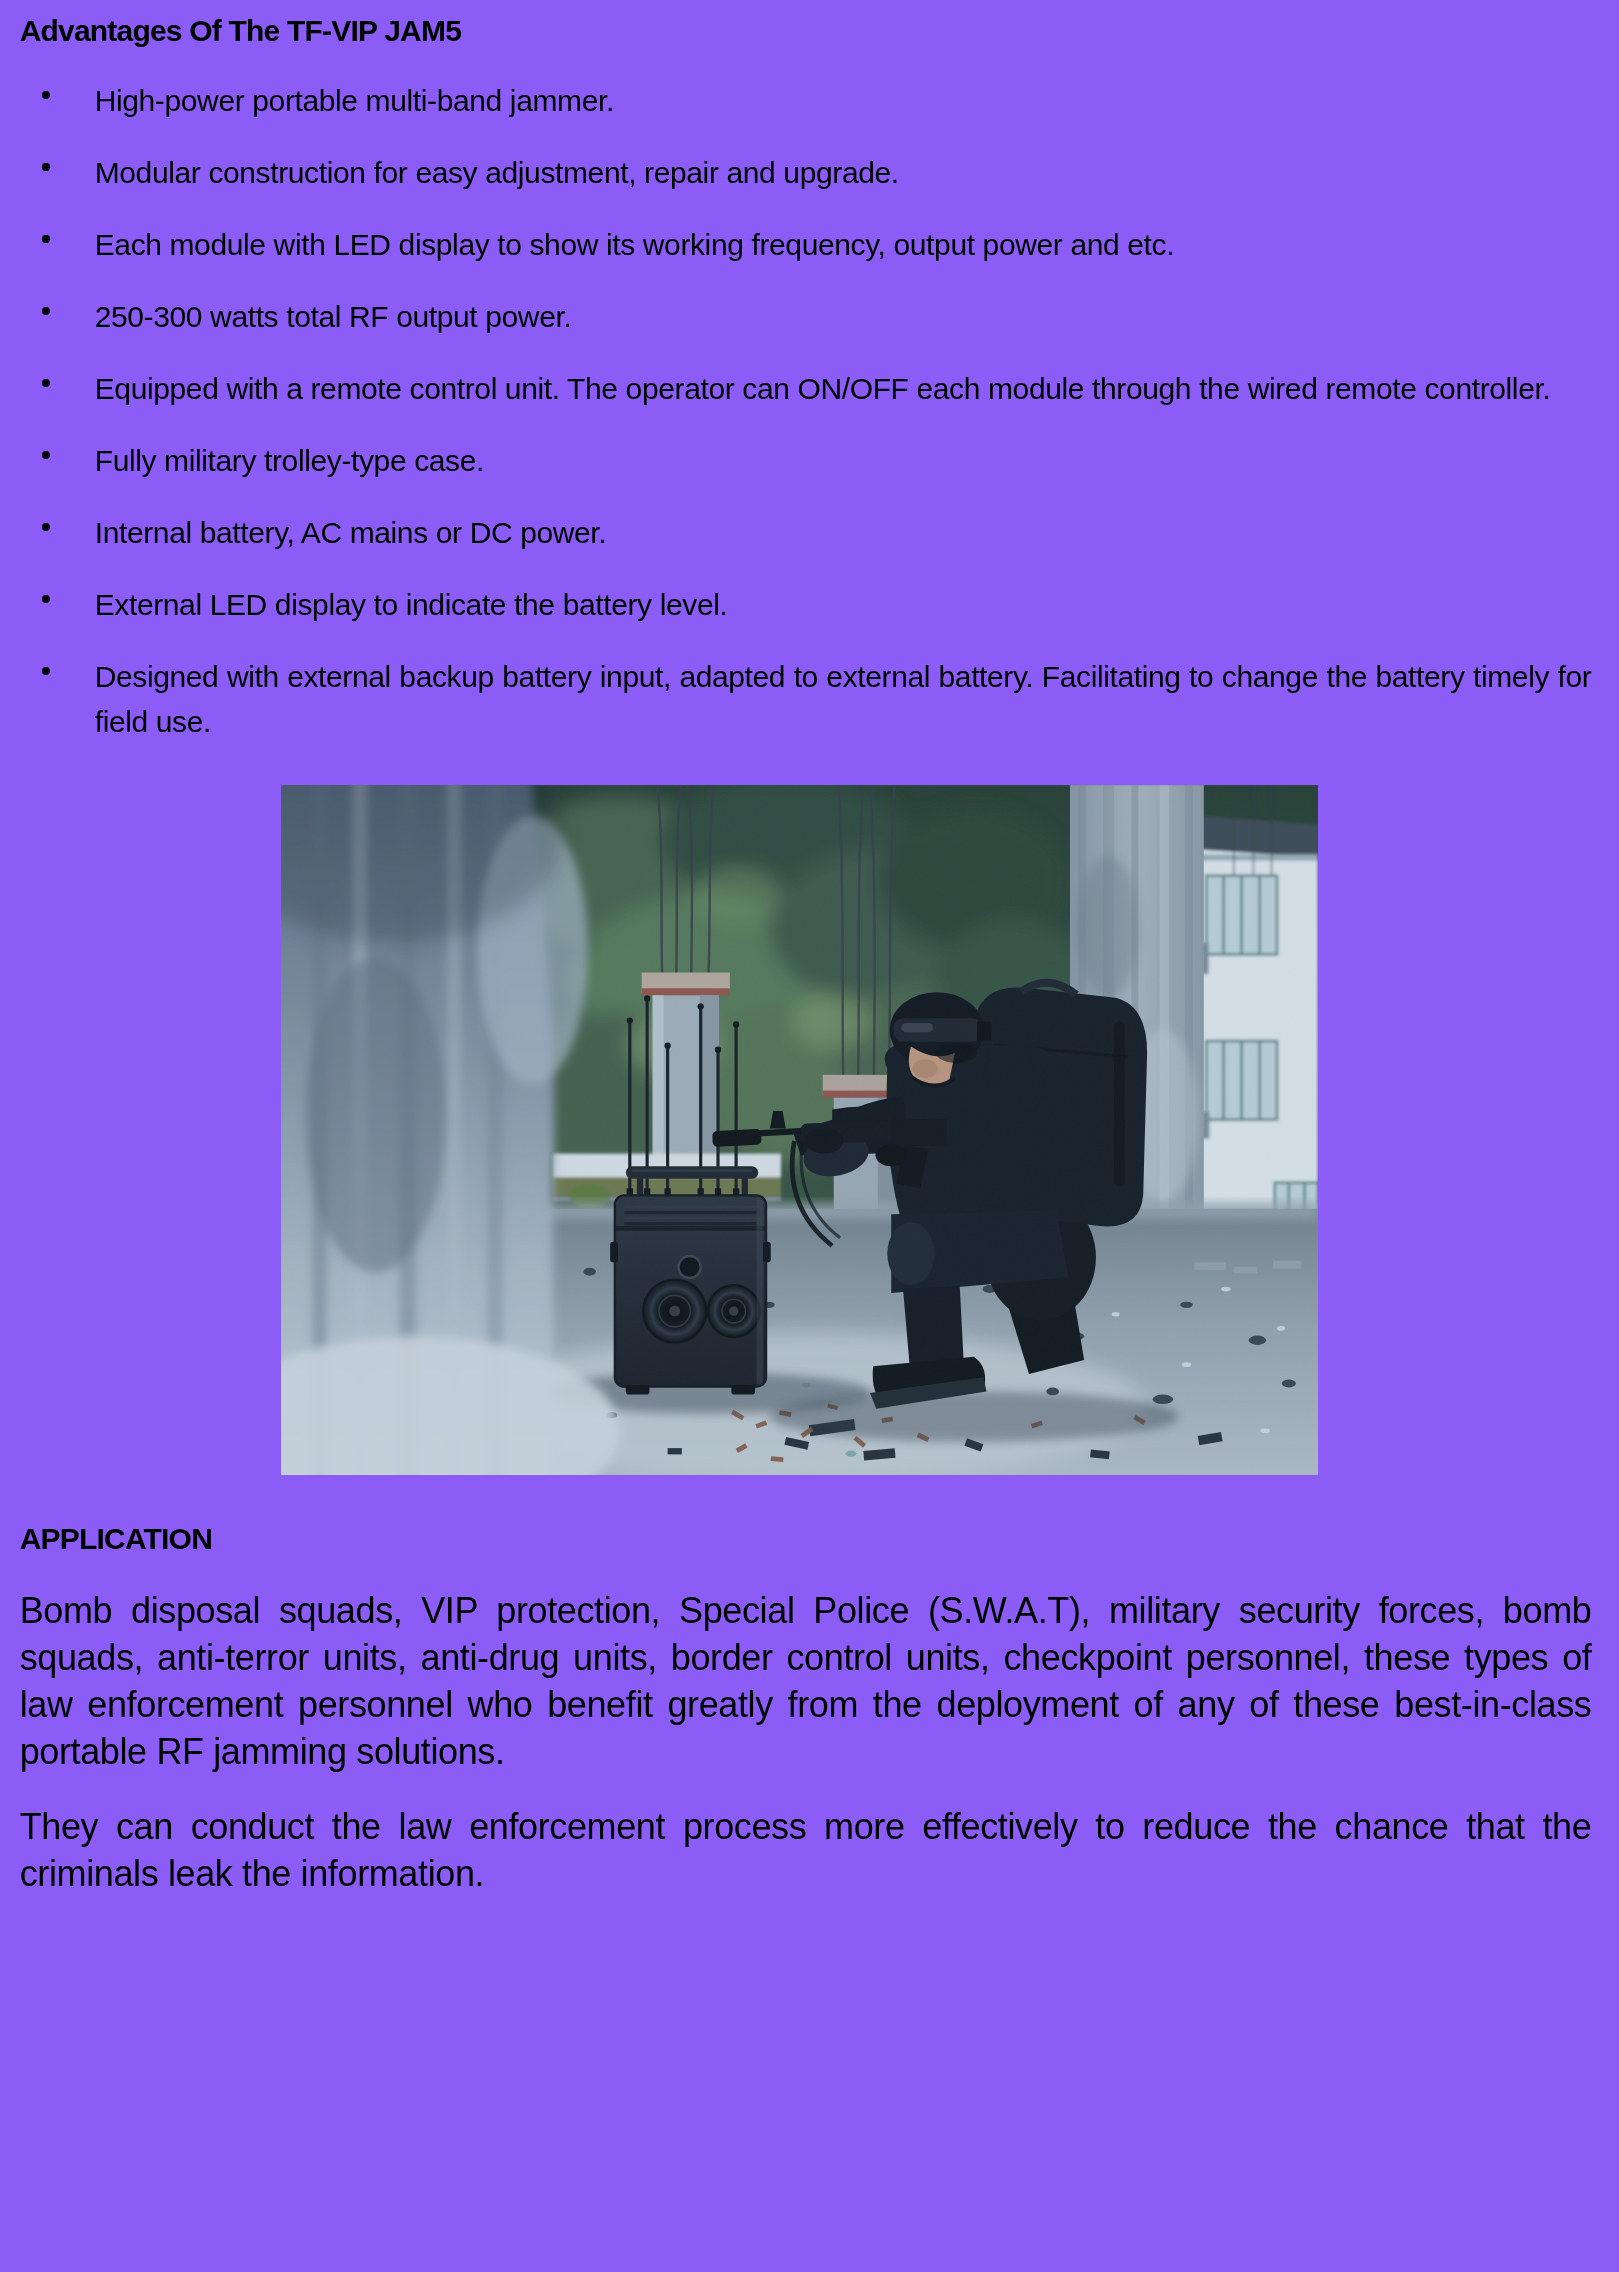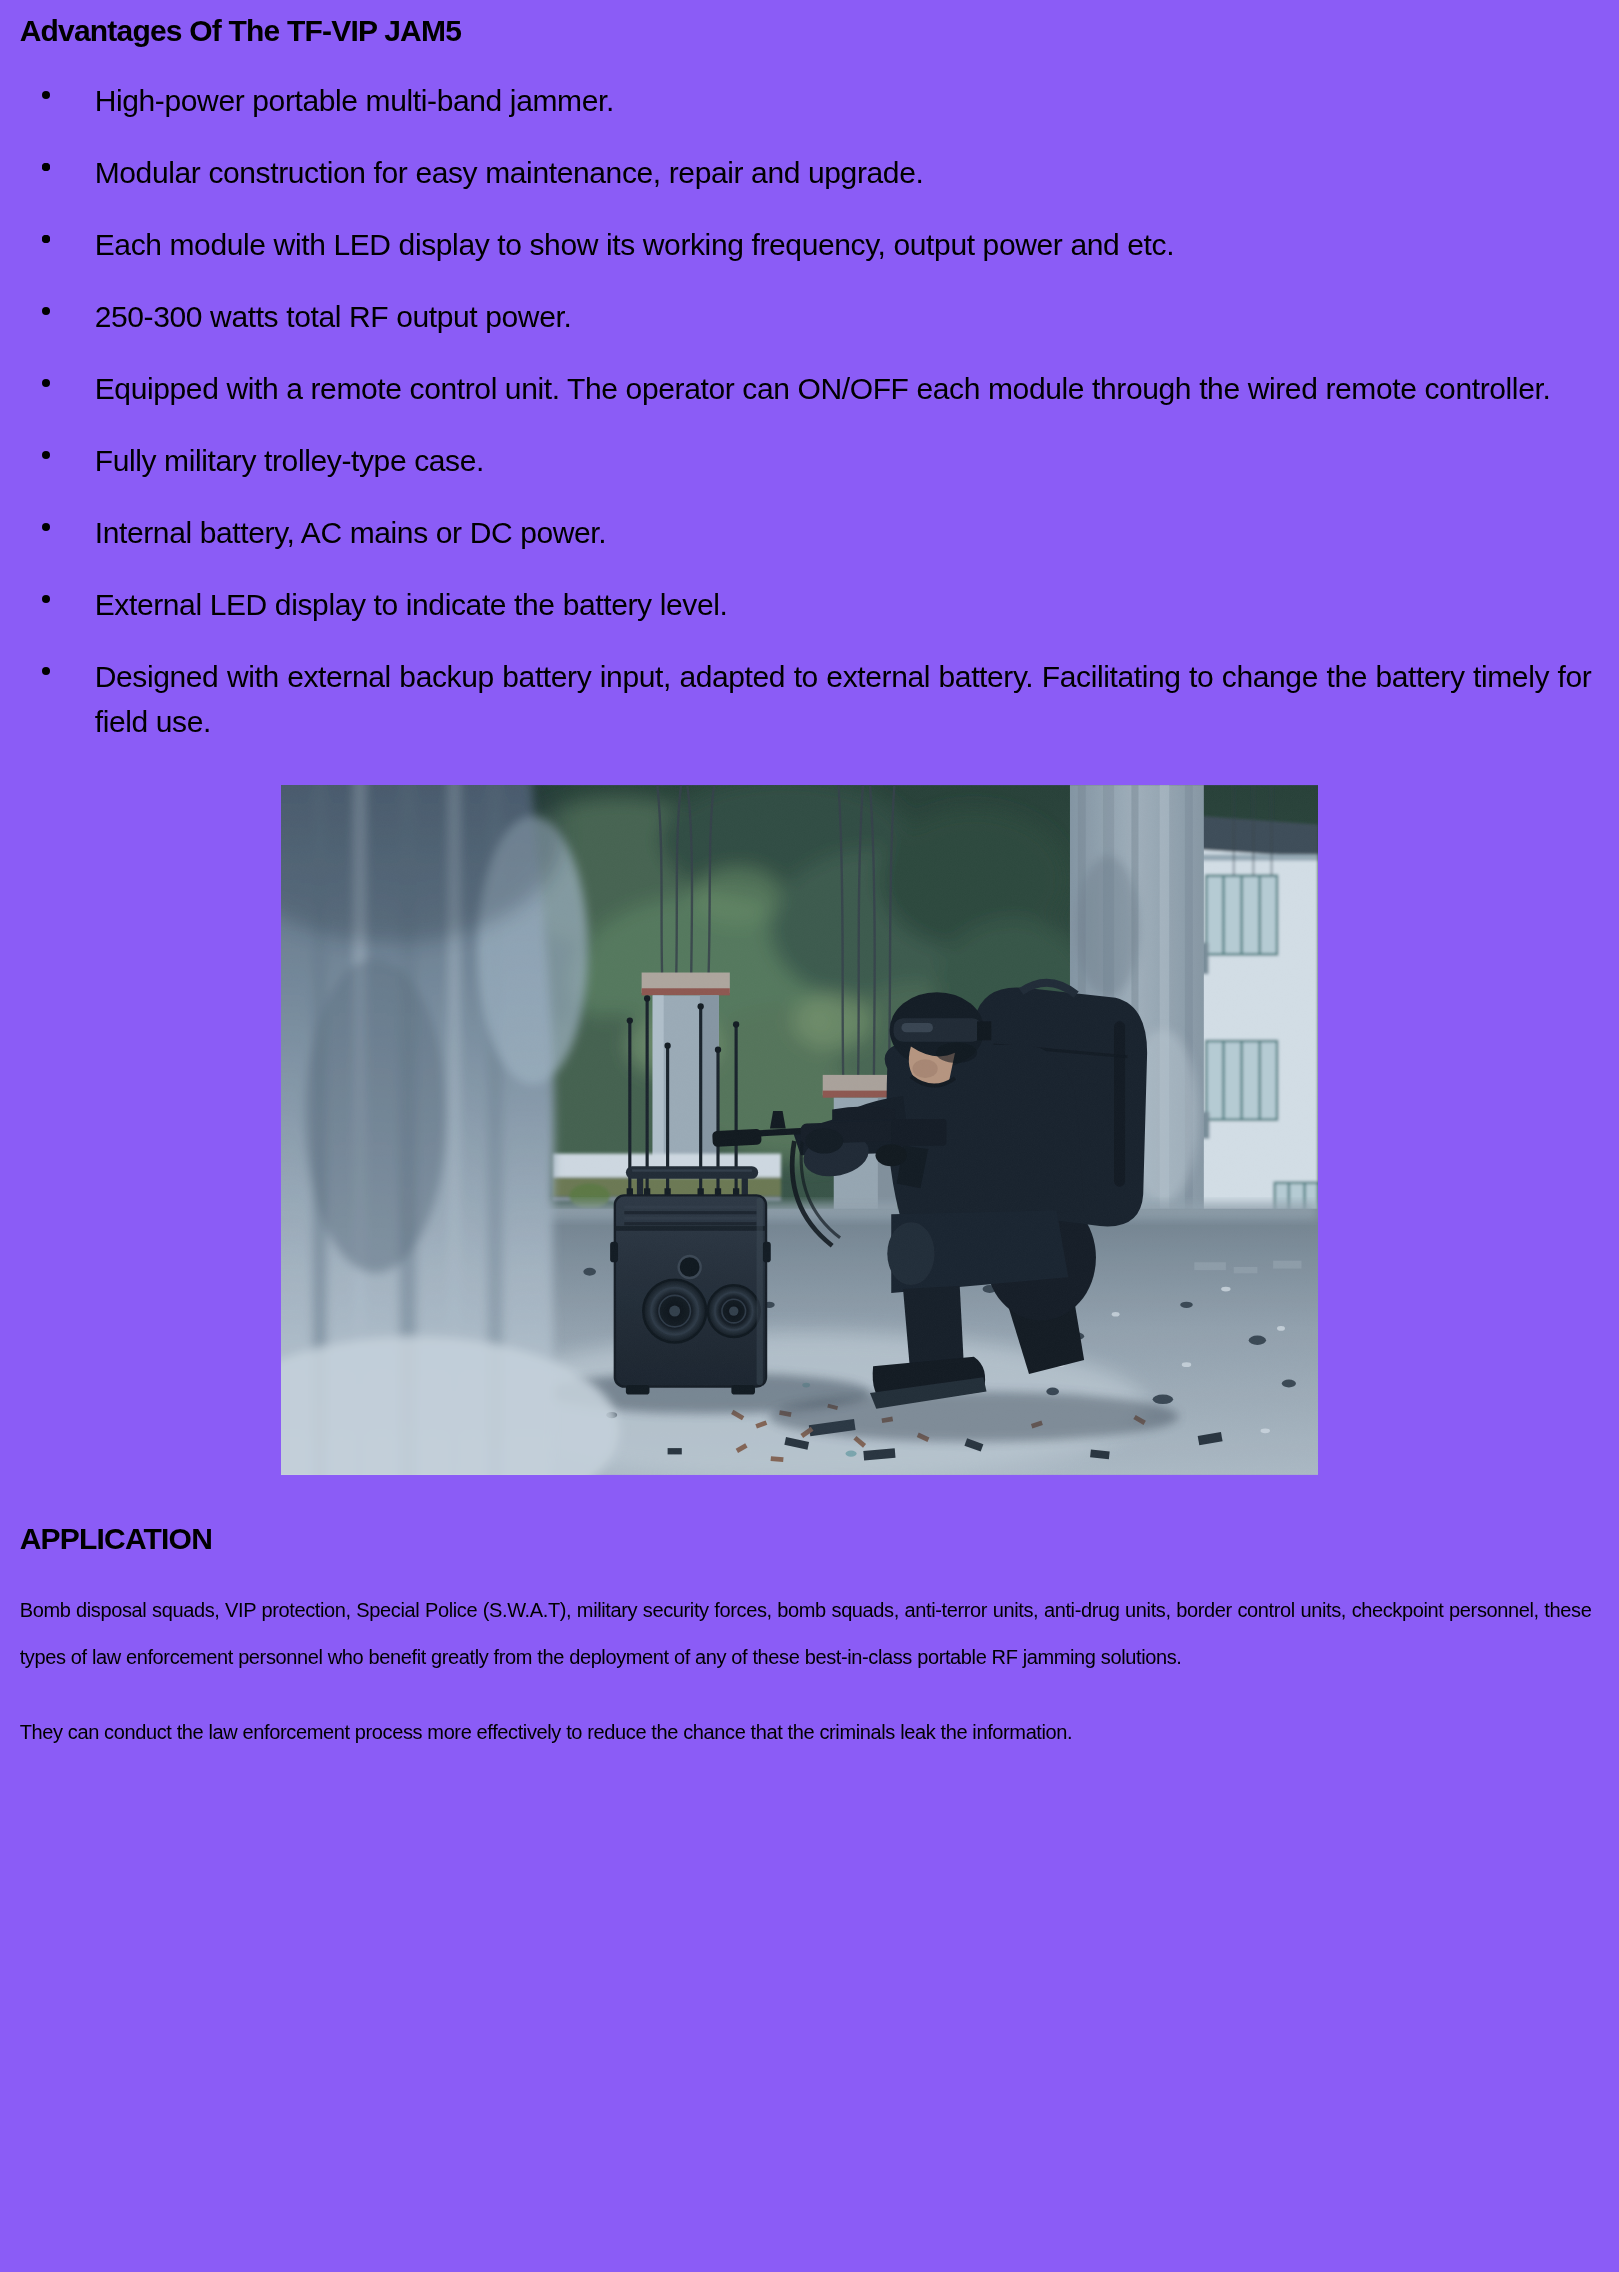--- a/index.html
+++ b/index.html
@@ -35,35 +35,35 @@
     margin:41px 0 0 261px;
     width:1037px;height:690px;
     padding:0;line-height:0;
   }
   h2.app-heading{
     font-size:30px;line-height:41px;font-weight:700;
     margin:43px 0 0 0;letter-spacing:-0.8px;
   }
   p.app-para{
     margin:28px 0 0 0;
-    font-size:20px;line-height:47px;
+    font-size:36px;line-height:47px;
     text-align:justify;
   }
 </style>
 </head>
 <body>
 
 <div class="page">
 
   <h1 class="doc-title">Advantages Of The TF-VIP JAM5</h1>
 
   <ul class="adv-list">
     <li><span class="dot"></span><span>High-power portable multi-band jammer.</span></li>
     <li><span class="dot"></span></li>
-    <li><span class="dot"></span><span>Modular construction for easy maintenance, repair and upgrade.</span></li>
+    <li><span class="dot"></span><span>Modular construction for easy adjustment, repair and upgrade.</span></li>
     <li><span class="dot"></span></li>
     <li><span class="dot"></span><span>Each module with LED display to show its working frequency, output power and etc.</span></li>
     <li><span class="dot"></span><span>250-300 watts total RF output power.</span></li>
     <li><span class="dot"></span><span>Equipped with a remote control unit. The operator can ON/OFF each module through the wired remote controller.</span></li>
     <li><span class="dot"></span><span>Fully military trolley-type case.</span></li>
     <li><span class="dot"></span><span>Internal battery, AC mains or DC power.</span></li>
     <li><span class="dot"></span><span>External LED display to indicate the battery level.</span></li>
     <li><span class="dot"></span><span>Designed with external backup battery input, adapted to external battery. Facilitating to change the battery timely for field use.</span></li>
   </ul>
 

